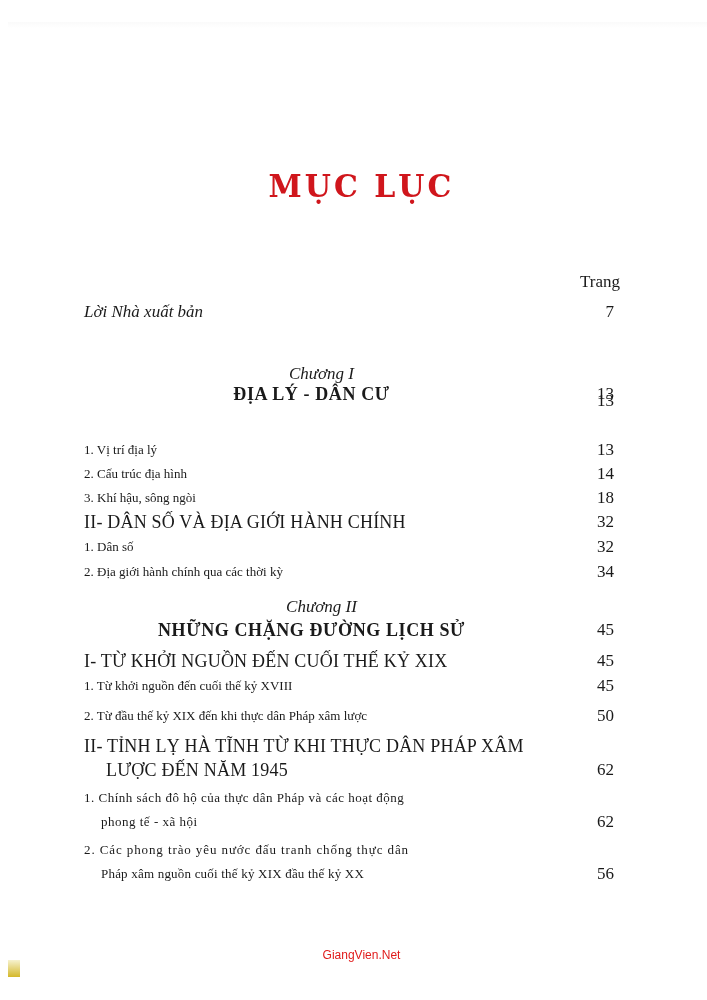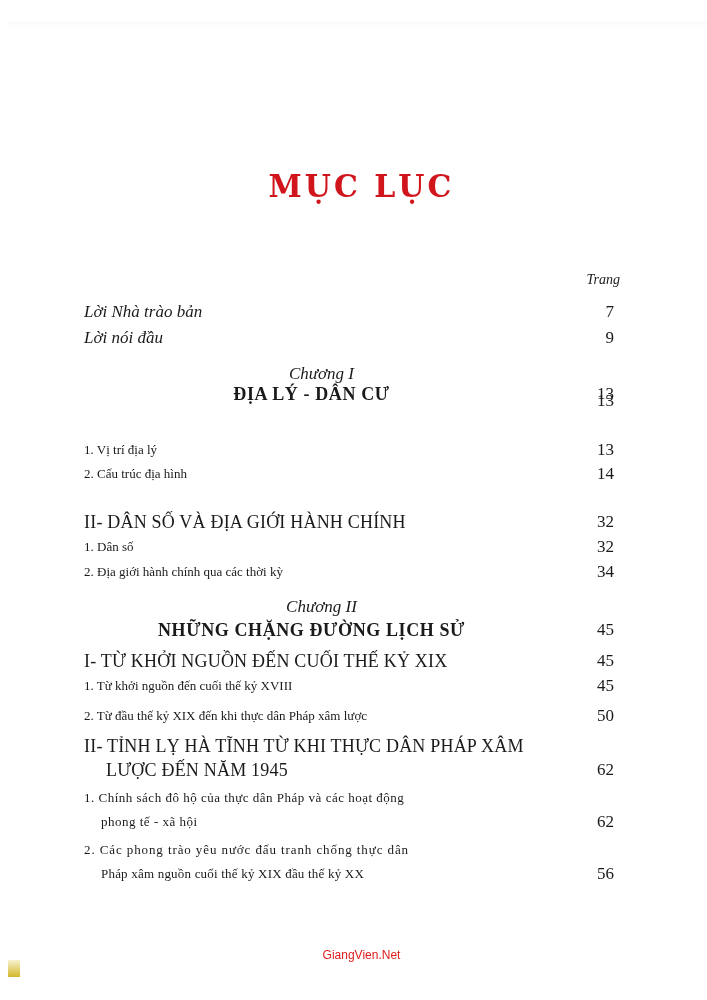--- a/index.html
+++ b/index.html
@@ -35,22 +35,21 @@
       font-weight: bold;
       font-size: 30px;
       letter-spacing: 3px;
       color: #d0161c;
       transform: scaleY(1.05);
     }
     .trang {
       position: absolute;
       right: 95px;
       top: 272px;
-      font-style: italic;
-      font-size: 14px;
+      font-size: 17px;
       font-family: "Liberation Serif", serif;
     }
     .row {
       position: absolute;
       left: 76px;
       width: 530px;
       font-family: "Liberation Serif", serif;
       font-size: 17px;
       line-height: 24px;
     }
@@ -119,44 +118,44 @@
 <body>
 
 <div class="page">
   <div class="edge-shade"></div>
 
   <div class="title">MỤC LỤC</div>
 
   <div class="trang">Trang</div>
 
   <div class="row italic" style="top:300px;">
-    <span class="label">Lời Nhà trào bản</span>
+    <span class="label">Lời Nhà xuất bản</span>
     <span class="page-num">7</span>
-  </div>
-  <div class="row italic" style="top:326px;">
-    <span class="label">Lời nói đầu</span>
-    <span class="page-num">9</span>
   </div>
 
   <div class="chapter-label" style="top:364px;">Chương I</div>
   <div class="chapter-title" style="top:382px;">
     <span class="label">ĐỊA LÝ - DÂN CƯ</span>
     <span class="page-num">13</span>
   </div>
 
   <div class="row section" style="top:413px;">
     <span class="page-num">13</span>
   </div>
   <div class="row sub" style="top:438px;">
     <span class="label">1. Vị trí địa lý</span>
     <span class="page-num">13</span>
   </div>
   <div class="row sub" style="top:462px;">
     <span class="label">2. Cấu trúc địa hình</span>
     <span class="page-num">14</span>
+  </div>
+  <div class="row sub" style="top:486px;">
+    <span class="label">3. Khí hậu, sông ngòi</span>
+    <span class="page-num">18</span>
   </div>
 
   <div class="row section" style="top:510px;">
     <span class="label">II- DÂN SỐ VÀ ĐỊA GIỚI HÀNH CHÍNH</span>
     <span class="page-num">32</span>
   </div>
   <div class="row sub" style="top:535px;">
     <span class="label">1. Dân số</span>
     <span class="page-num">32</span>
   </div>

